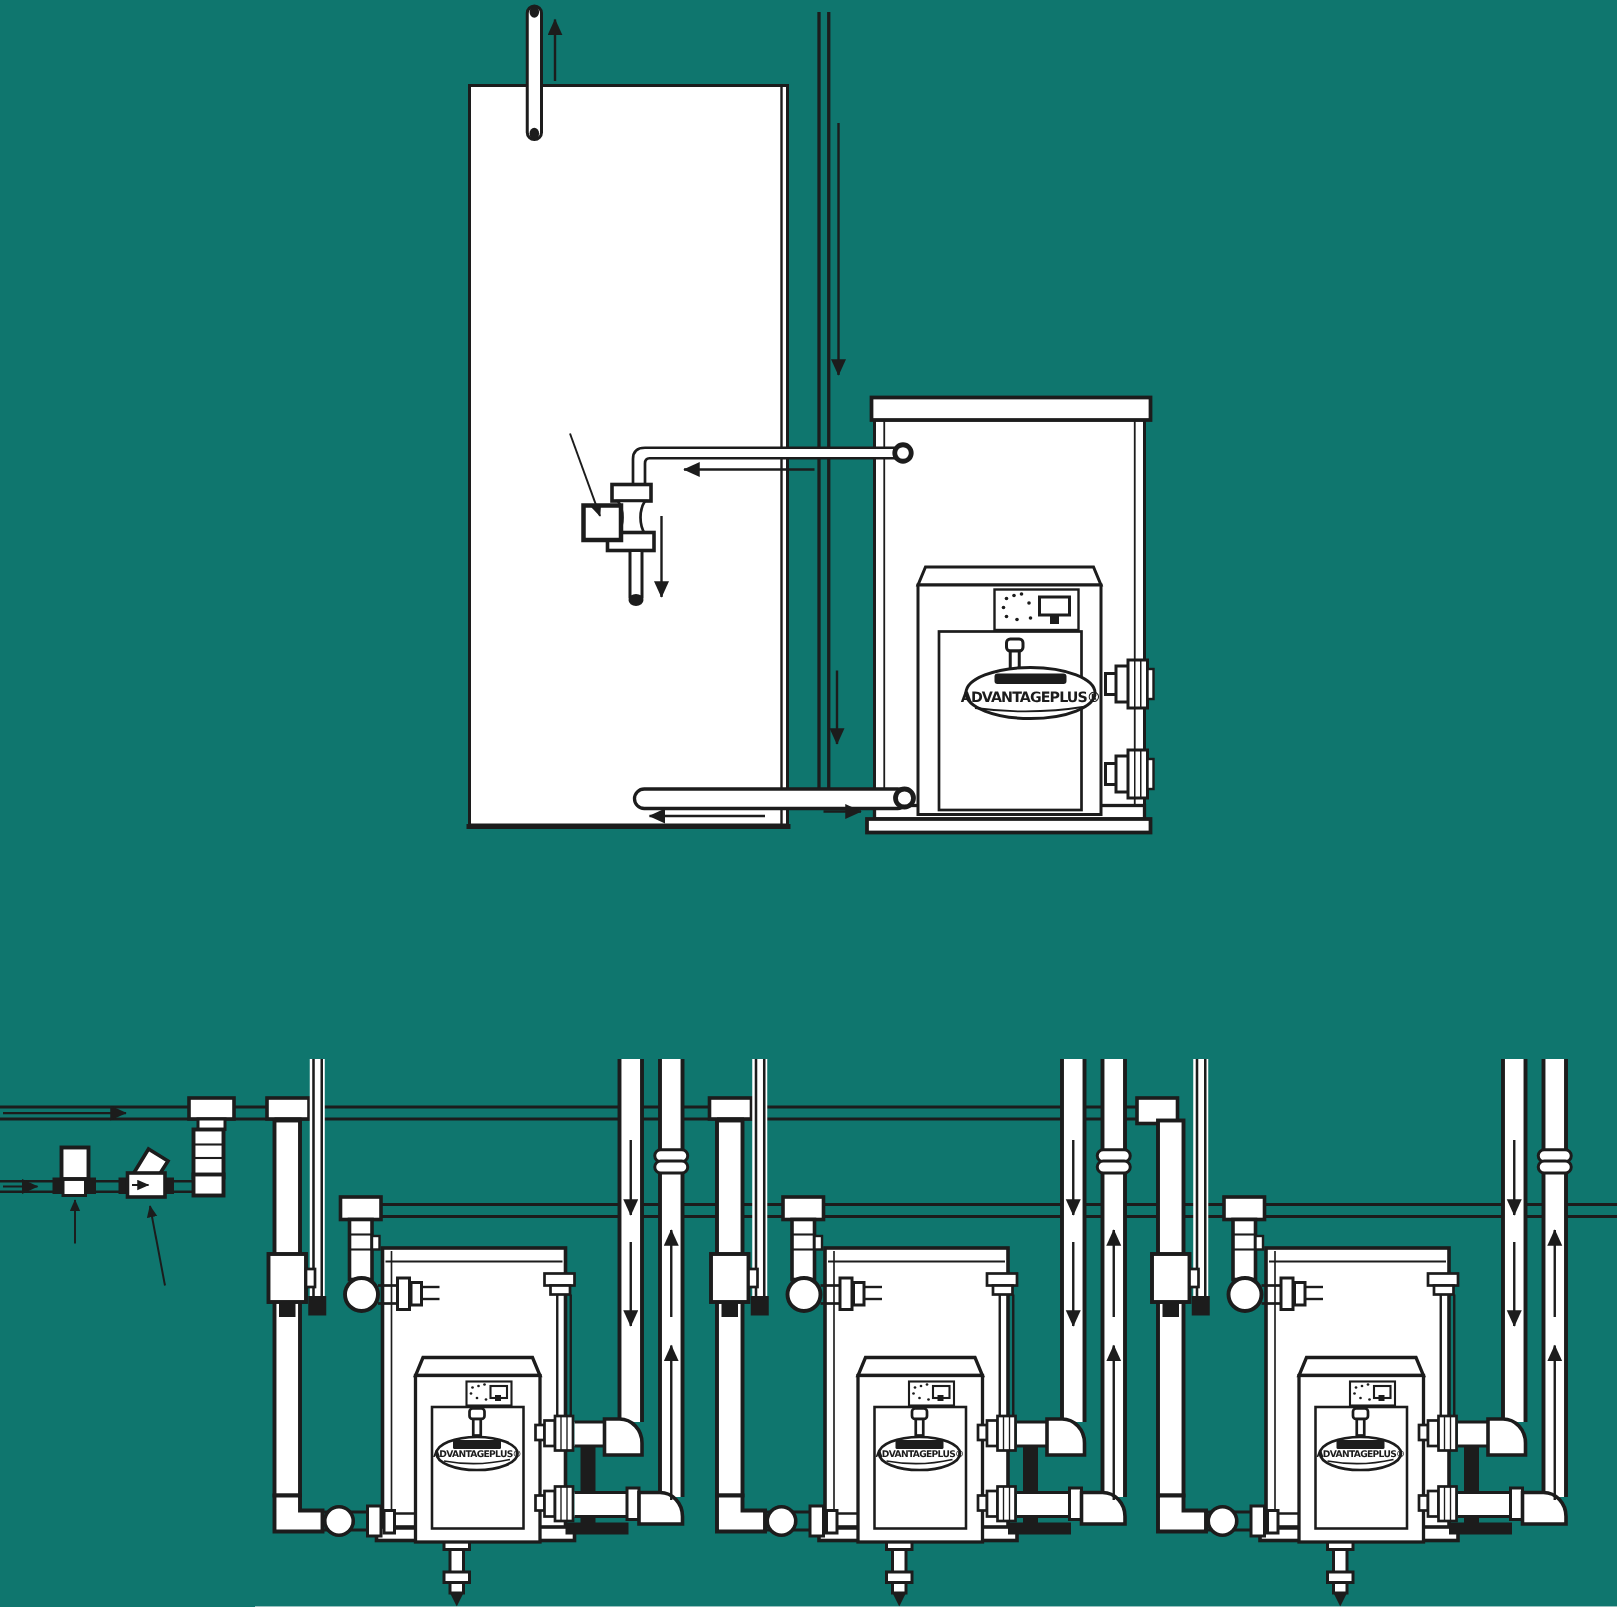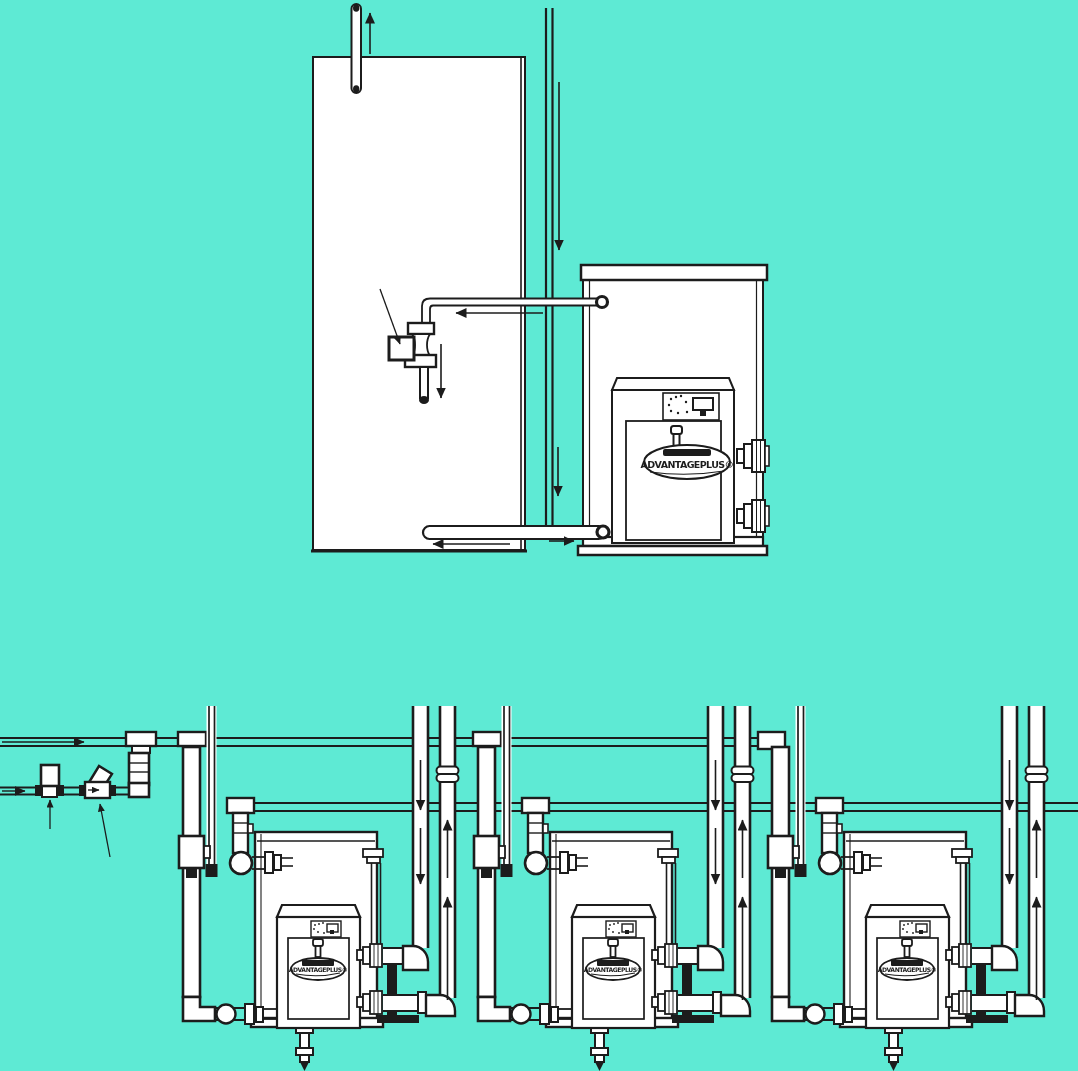--- a/index.html
+++ b/index.html
@@ -1,17 +1,17 @@
 <!DOCTYPE html>
 <html><head>
 <meta charset="utf-8">
 <style>
   html,body{margin:0;padding:0;background:#ffffff;}
   .figure-wrap{
-    width:1078px;height:1071px;background:#5eead4;overflow:hidden;
+    width:1078px;height:1071px;background:#0f766e;overflow:hidden;
     font-family:"DejaVu Sans","Liberation Sans",sans-serif;
   }
   svg{display:block;}
   .logo-text{
     font-family:"DejaVu Sans","Liberation Sans",sans-serif;
     font-weight:bold;fill:#1c1c1c;
   }
   .logo-main{font-size:9.5px;letter-spacing:-0.6px;}
   .logo-small{font-size:6.1px;letter-spacing:-0.45px;}
 </style>

